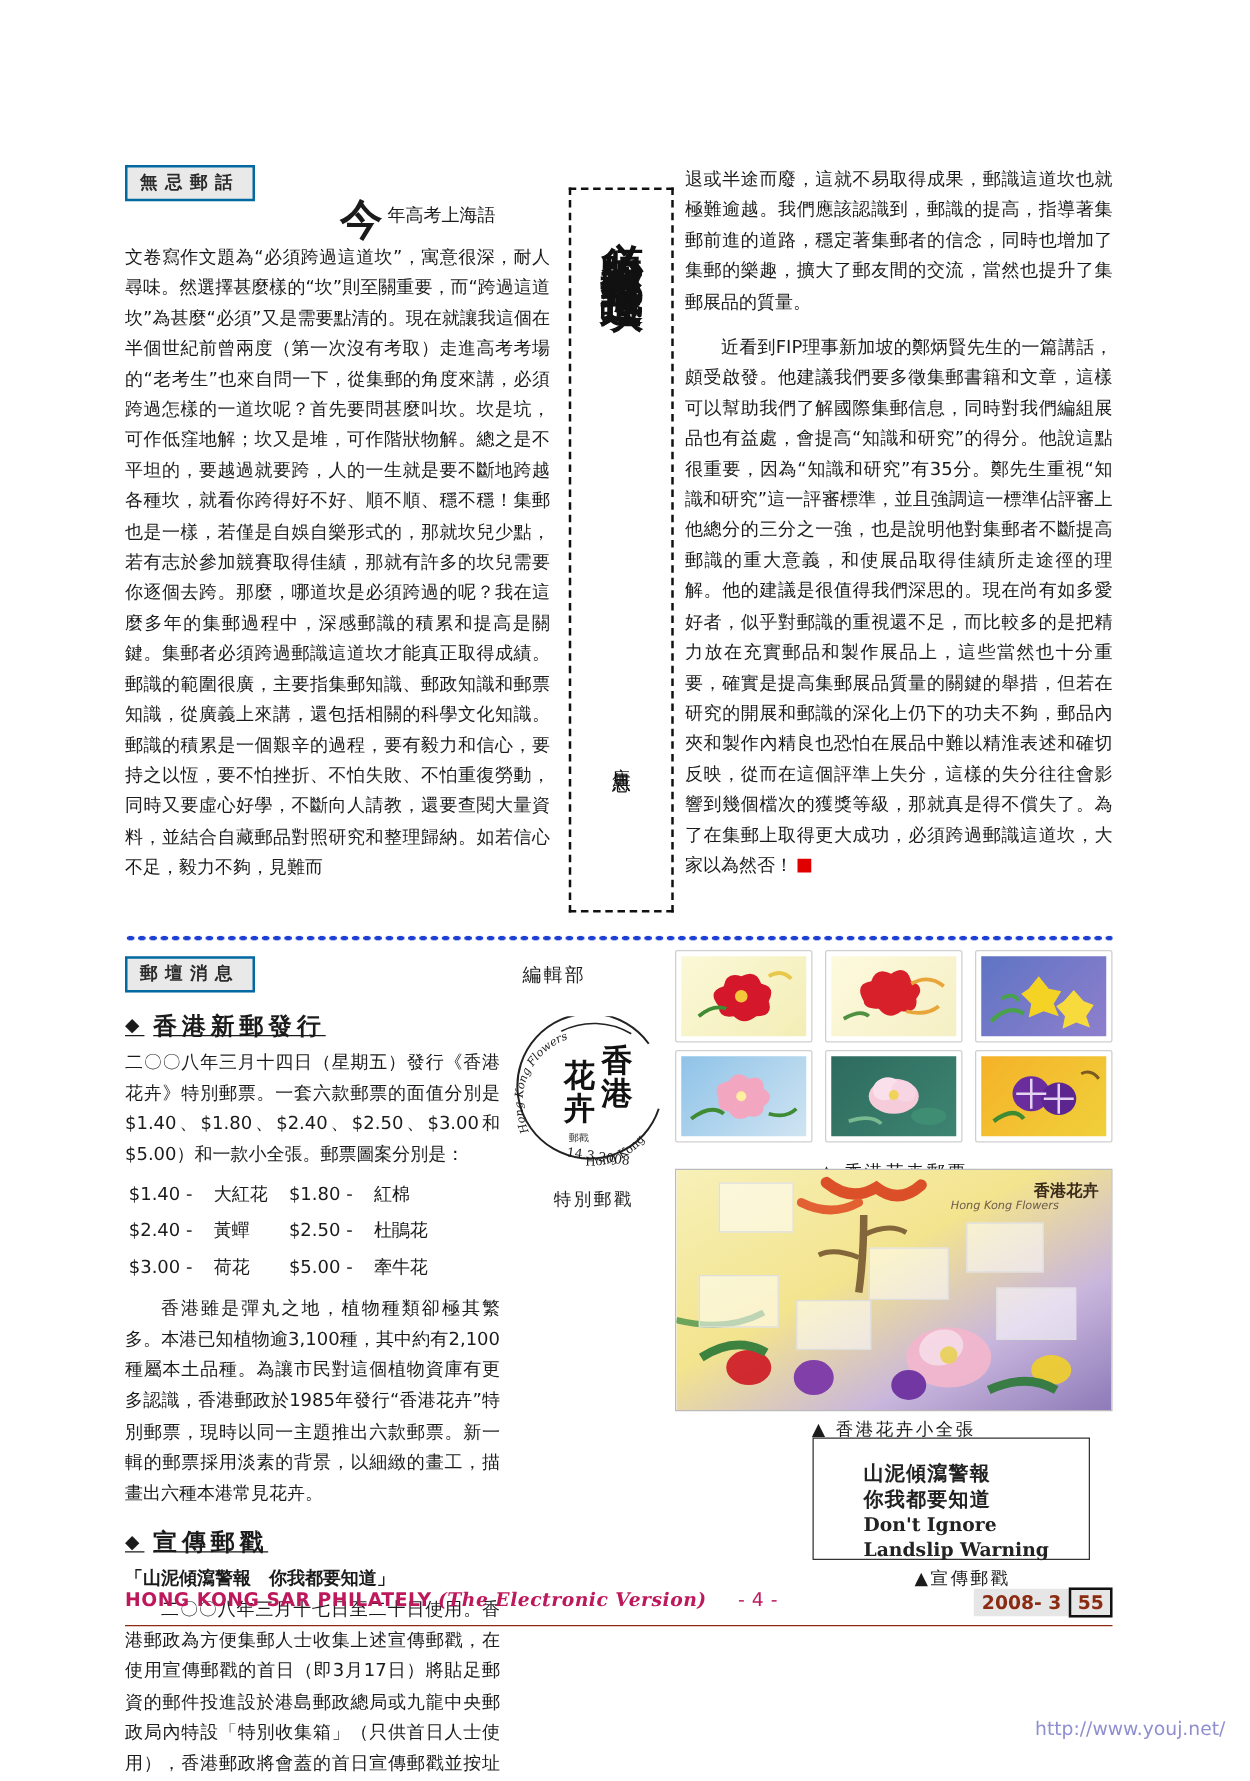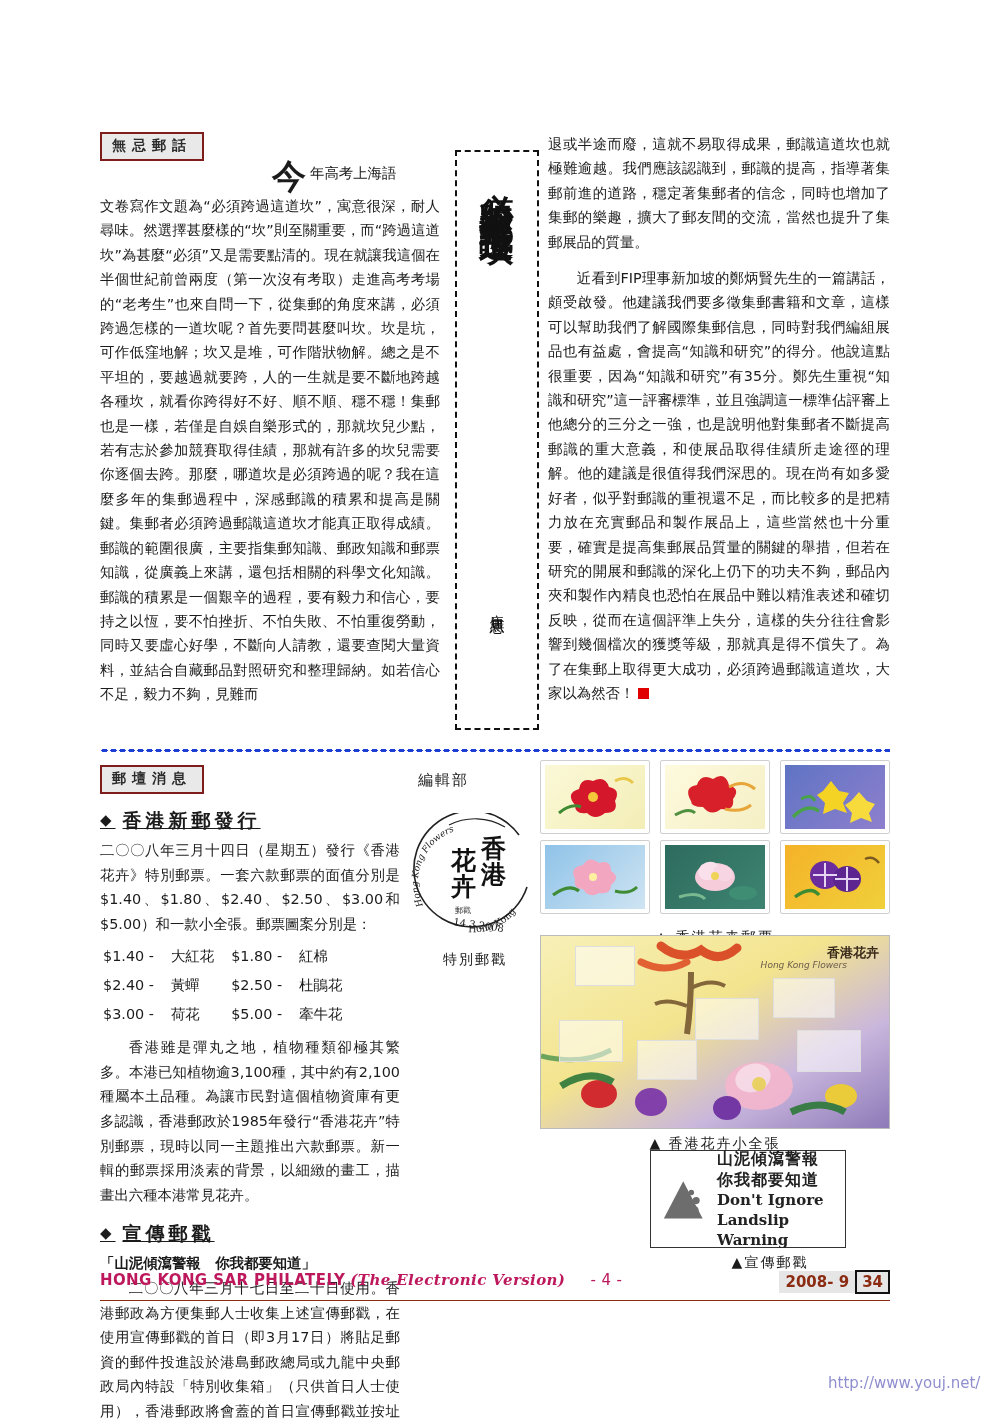--- a/index.html
+++ b/index.html
@@ -6,21 +6,21 @@
   body{
     width:1000px;height:1425px;background:#ffffff;
     font-family:"DejaVu Sans","Liberation Sans",sans-serif;
     color:#1b1b1b;position:relative;overflow:hidden;
   }
   .page{position:absolute;left:0;top:0;width:1000px;height:1425px;}
 
   
   .cjk{font-family:"DejaVu Sans","Liberation Sans",sans-serif;}
   .badge{
-    display:inline-block;border:2px solid #7f1d1d;background:#e9e9e9;
+    display:inline-block;border:2px solid #0369a1;background:#e9e9e9;
     padding:3px 10px 4px 10px;letter-spacing:6px;font-size:14px;
     color:#2b2b2b;font-weight:bold;
   }
   .endmark{display:inline-block;width:11px;height:11px;background:#e00000;
            vertical-align:-1px;margin-left:4px;}
 
   
   #article-top{position:absolute;left:100px;top:132px;width:790px;height:610px;}
 
   #col-left-top{position:absolute;left:0;top:0;width:340px;}
@@ -99,22 +99,22 @@
   .stamp .inner{position:absolute;left:4px;top:4px;right:4px;bottom:4px;overflow:hidden;}
   .cap-stamps{font-size:14.5px;letter-spacing:2px;text-align:center;margin-top:14px;}
 
   #sheet-wrap{position:absolute;left:440px;top:170px;width:350px;}
   #sheet{width:348px;height:192px;border:1px solid #bbb;position:relative;overflow:hidden;}
   #sheet .minisig{position:absolute;right:10px;top:8px;font-size:13px;font-weight:bold;color:#3a2a1a;}
   #sheet .minisig2{position:absolute;right:42px;top:24px;font-size:9px;font-style:italic;color:#6b5b4b;}
   .mini{position:absolute;border:1px solid #dedede;background:rgba(255,255,255,.55);}
 
   #landslip-wrap{position:absolute;left:550px;top:385px;width:240px;}
-  #landslip{width:196px;height:98px;border:1px solid #333;background:#fff;
-            display:flex;align-items:center;padding:17px 8px;box-sizing:border-box;}
+  #landslip{width:222px;height:98px;border:1px solid #333;background:#fff;
+            display:flex;align-items:center;padding:17px 8px;box-sizing:border-box;flex-direction:column;}
   #landslip .txt{margin-left:8px;}
   .ls-cn{font-size:16px;line-height:21px;letter-spacing:1px;font-weight:bold;color:#222;}
   .ls-en{font-size:15px;line-height:20px;font-family:"DejaVu Serif","Liberation Serif",serif;
          font-weight:bold;color:#222;}
 
   
   #footer{position:absolute;left:100px;top:1270px;width:790px;height:30px;
           border-bottom:1px solid #8a2b12;}
   #footer .ftxt{font-size:15px;color:#be185d;letter-spacing:.4px;font-weight:bold;}
   #footer .fital{font-style:italic;font-family:"DejaVu Serif","Liberation Serif",serif;}
@@ -382,20 +382,20 @@
       <div class="cap cjk">▲宣傳郵戳</div>
     </div>
 
   </div>
 
   <div id="footer">
     <span class="ftxt">HONG KONG SAR PHILATELY</span>
     <span class="ftxt fital">(The Electronic Version)</span>
     <span class="ftxt fpage">- 4 -</span>
     <div id="footer-right">
-      <span id="issue">2008- 9</span>
-      <span id="pagenum">34</span>
+      <span id="issue">2008- 3</span>
+      <span id="pagenum">55</span>
     </div>
   </div>
 
   <div id="url">http://www.youj.net/</div>
 
 </div>
 
 </body></html>

